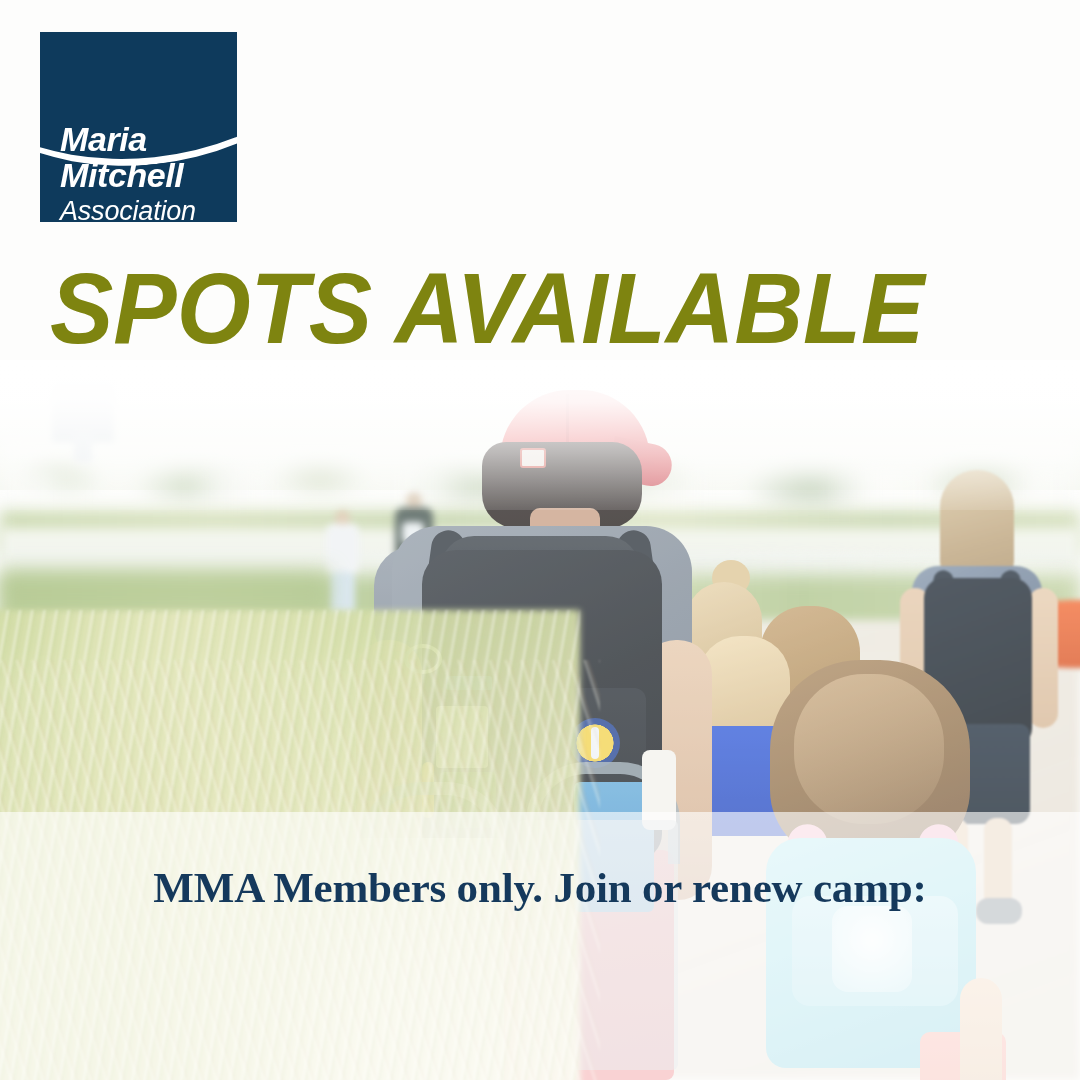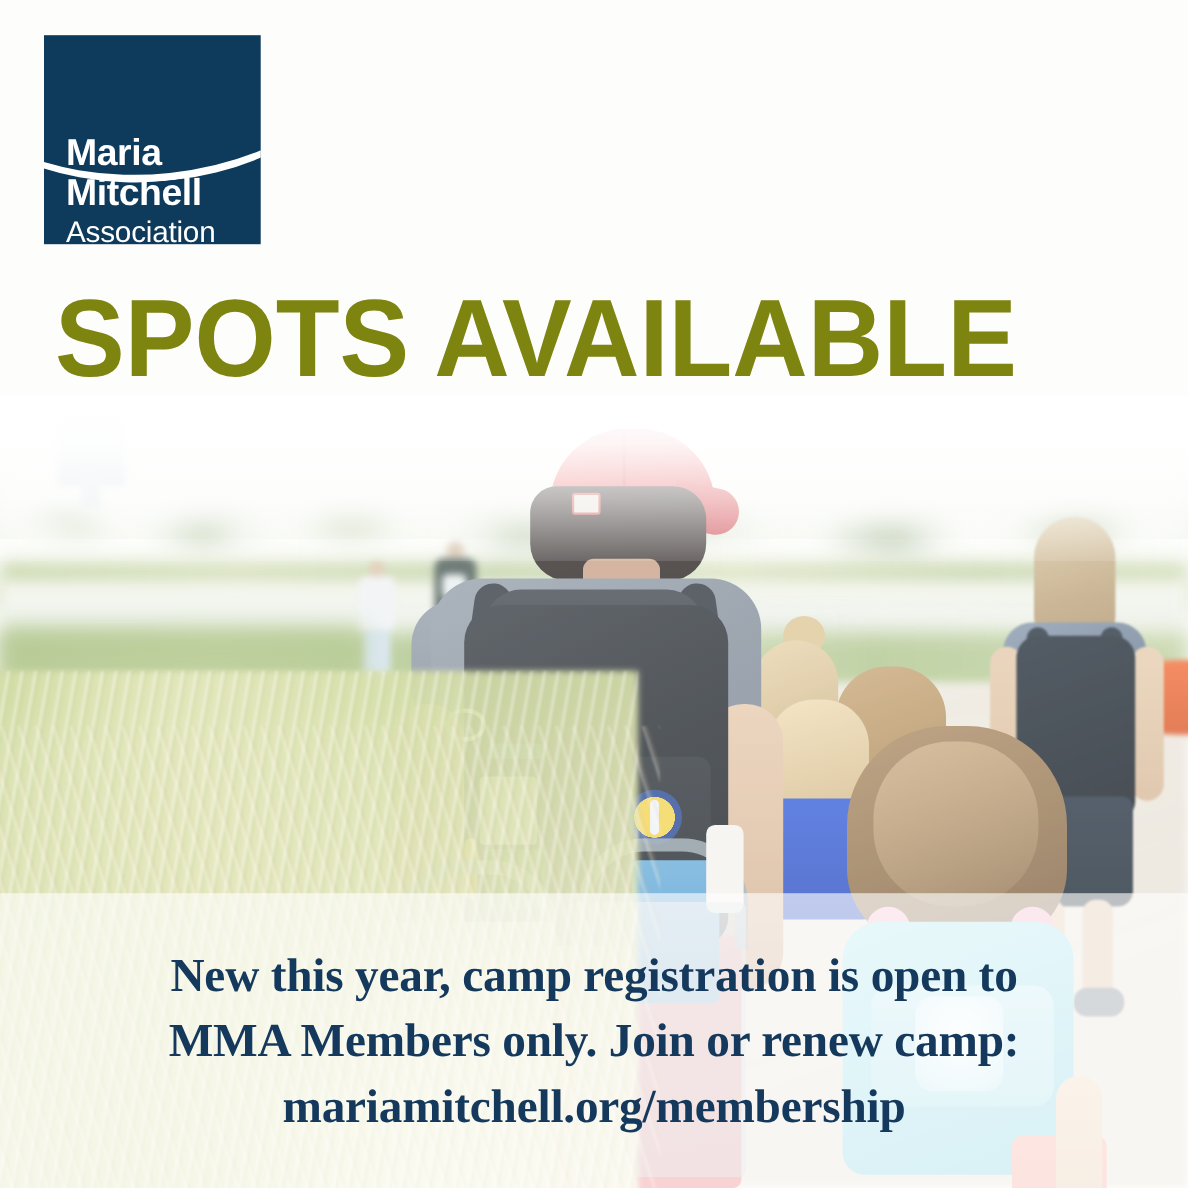--- a/index.html
+++ b/index.html
@@ -276,21 +276,21 @@
 
   
   .top-fade{
     position:absolute;left:0;top:0;width:1080px;height:150px;
     background:linear-gradient(#ffffff 0%, rgba(255,255,255,.92) 28%, rgba(255,255,255,.58) 62%, rgba(255,255,255,.12) 100%);
   }
   
   .haze{position:absolute;inset:0;background:rgba(255,255,255,.26);}
 
   
-  .header{position:absolute;left:0;top:0;width:924px;height:360px;}
+  .header{position:absolute;left:0;top:0;width:924px;height:360px;font-style:italic;}
   .logo{
     position:absolute;left:40px;top:32px;width:197px;height:190px;
     background:#0e3a5c;overflow:hidden;
   }
   .logo .swoosh{
     position:absolute;left:-116px;top:-174px;width:430px;height:300px;
     border-radius:50%;
     border-bottom:7px solid #ffffff;
     transform:rotate(-6deg);
   }
@@ -464,18 +464,16 @@
       <div class="l2">Mitchell</div>
       <div class="l3">Association</div>
     </div>
 
 
     <div class="spots">SPOTS AVAILABLE</div>
   </div>
 
   <div class="bottom-wash"></div>
   <div class="bottom-text">
-    <div class="bt-line">New this year, camp registration is open to</div>
     <div class="bt-line">MMA Members only. Join or renew camp:</div>
-    <div class="bt-url">mariamitchell.org/membership</div>
   </div>
 
 </div>
 
 </body></html>

